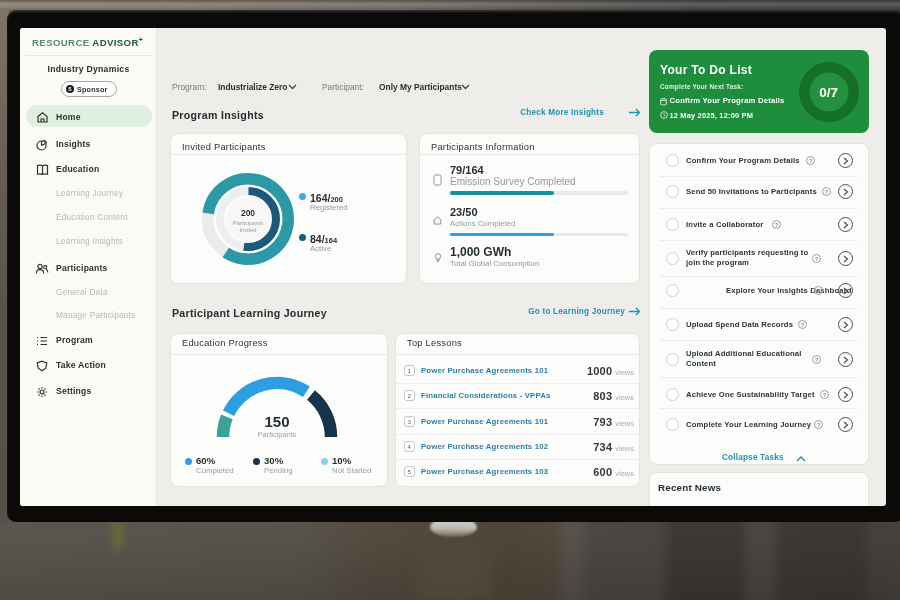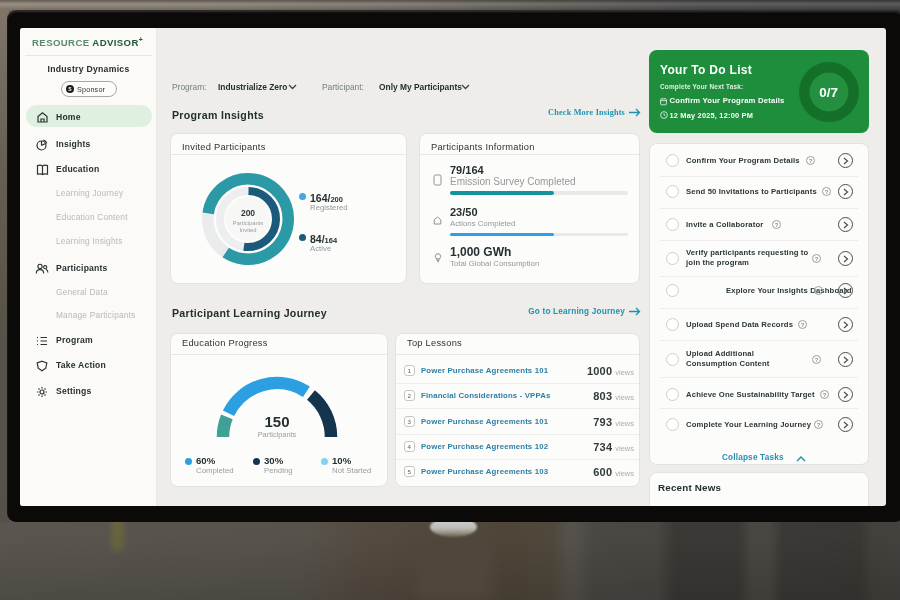--- a/index.html
+++ b/index.html
@@ -62,21 +62,21 @@
   <div class="abs" style="left:12px;top:8px;width:120px;height:12px;font-weight:700;font-size:9.6px;letter-spacing:.4px;white-space:nowrap;">
     <span style="color:#578a71;">RESOURCE</span> <span style="color:#1f5a38;">ADVISOR<sup style="font-size:7px;">+</sup></span>
   </div>
   <div class="abs" style="left:5px;top:27px;width:127px;height:1px;background:#e7e6e3;"></div>
   <div class="abs" style="left:0;top:36px;width:137px;text-align:center;font-weight:700;font-size:8.6px;color:#232e2c;letter-spacing:.3px;">Industry Dynamics</div>
   <div class="abs" style="left:41px;top:52.5px;width:56px;height:16px;border:1.3px solid #a9a8a4;border-radius:9px;background:#fdfdfc;">
     <svg class="abs" style="left:4px;top:3.2px;" width="8" height="8" viewBox="0 0 8 8">
         <circle cx="4" cy="4" r="4" fill="#1c1c1c"></circle>
         <text x="4" y="5.8" text-anchor="middle" font-size="5" font-weight="700" fill="#fff" font-family="Liberation Sans">S</text>
       </svg>
-    <span class="abs" style="left:15px;top:3.5px;font-size:7.2px;font-weight:400;color:#333;letter-spacing:.2px;">Sponsor</span>
+    <span class="abs" style="left:15px;top:3.5px;font-size:7.2px;font-weight:700;color:#333;letter-spacing:.2px;">Sponsor</span>
   </div>
 
   <div class="abs" style="left:6px;top:77px;width:126px;height:22px;background:#dff0e1;border-radius:11px;"></div>
   <div class="abs" style="left:16px;top:82px;width:13px;height:13px;">
     <svg width="13" height="13" viewBox="0 0 13 13" fill="none" stroke="#2a3430" stroke-width="1.2">
         <path d="M2 5.5 L6.5 1.8 L11 5.5 V11 H2 Z"></path>
         <path d="M5 11 V8 H8 V11"></path>
       </svg>
   </div>
   <div class="abs navtxt" style="left:36px;top:84px;">Home</div>
@@ -131,21 +131,21 @@
   <div class="abs" style="left:198px;top:54px;font-size:8.4px;font-weight:700;color:#24302f;">Industrialize Zero</div>
   <svg class="abs" style="left:268px;top:56px;" width="9" height="6" viewBox="0 0 9 6" fill="none" stroke="#3a4443" stroke-width="1.3">
       <path d="M1 1 L4.5 4.5 L8 1"></path>
     </svg>
   <div class="abs" style="left:302px;top:54px;font-size:8.4px;color:#75807f;">Participant:</div>
   <div class="abs" style="left:359px;top:54px;font-size:8.4px;font-weight:700;color:#24302f;">Only My Participants</div>
   <svg class="abs" style="left:441px;top:56px;" width="9" height="6" viewBox="0 0 9 6" fill="none" stroke="#3a4443" stroke-width="1.3">
       <path d="M1 1 L4.5 4.5 L8 1"></path>
     </svg>
   <div class="abs sechead" style="left:152px;top:81px;">Program Insights</div>
-  <div class="abs tlink" style="left:430px;top:80px;width:175px;text-align:right;font-family:Liberation Serif, serif;">Check More Insights</div>
+  <div class="abs tlink" style="left:409px;top:80px;width:175px;text-align:right;">Check More Insights</div>
   <svg class="abs" style="left:608px;top:80px;" width="13" height="9" viewBox="0 0 13 9" fill="none" stroke="#2191b2" stroke-width="1.3">
       <path d="M1 4.5 H11.5 M8 1 L11.5 4.5 L8 8"></path>
     </svg>
 
   <div class="abs card" style="left:150px;top:105px;width:237px;height:151px;"></div>
   <div class="abs cardhead" style="left:162px;top:114px;">Invited Participants</div>
   <div class="abs" style="left:151px;top:125.5px;width:235px;height:1px;background:#e9e7e4;"></div>
   <svg class="abs" style="left:178px;top:141px;" width="100" height="100" viewBox="0 0 100 100">
     <circle cx="50" cy="50" r="40.2" fill="none" stroke="#e9ebec" stroke-width="11.5"></circle>
     <circle cx="50" cy="50" r="40.2" fill="none" stroke="#2b9aa6" stroke-width="11.5" stroke-dasharray="207.1 45.5" transform="rotate(-172 50 50)"></circle>
@@ -305,21 +305,21 @@
   <div class="abs tchk" style="left:645.5px;top:289.5px;"></div>
   <div class="abs todotxt" style="left:666px;top:292px;">Upload Spend Data Records</div>
   <div class="abs thelp" style="left:778px;top:291.5px;">?</div>
   <div class="abs tgo" style="left:817.5px;top:288.5px;">
       <svg width="6" height="8" viewBox="0 0 6 8" fill="none" stroke="#474f4e" stroke-width="1.2">
         <path d="M1 1 L4.5 4 L1 7"></path>
       </svg>
     </div>
   <div class="abs tdiv" style="top:312px;"></div>
   <div class="abs tchk" style="left:645.5px;top:324.5px;"></div>
-  <div class="abs todotxt" style="left:666px;top:321px;width:118px;line-height:10px;">Upload Additional Consumption Content</div>
+  <div class="abs todotxt" style="left:666px;top:321px;width:118px;line-height:10px;">Upload Additional Educational Content</div>
   <div class="abs thelp" style="left:792px;top:326.5px;">?</div>
   <div class="abs tgo" style="left:817.5px;top:323.5px;">
       <svg width="6" height="8" viewBox="0 0 6 8" fill="none" stroke="#474f4e" stroke-width="1.2">
         <path d="M1 1 L4.5 4 L1 7"></path>
       </svg>
     </div>
   <div class="abs tdiv" style="top:349px;"></div>
   <div class="abs tchk" style="left:645.5px;top:359.5px;"></div>
   <div class="abs todotxt" style="left:666px;top:362px;">Achieve One Sustainability Target</div>
   <div class="abs thelp" style="left:800px;top:361.5px;">?</div>

